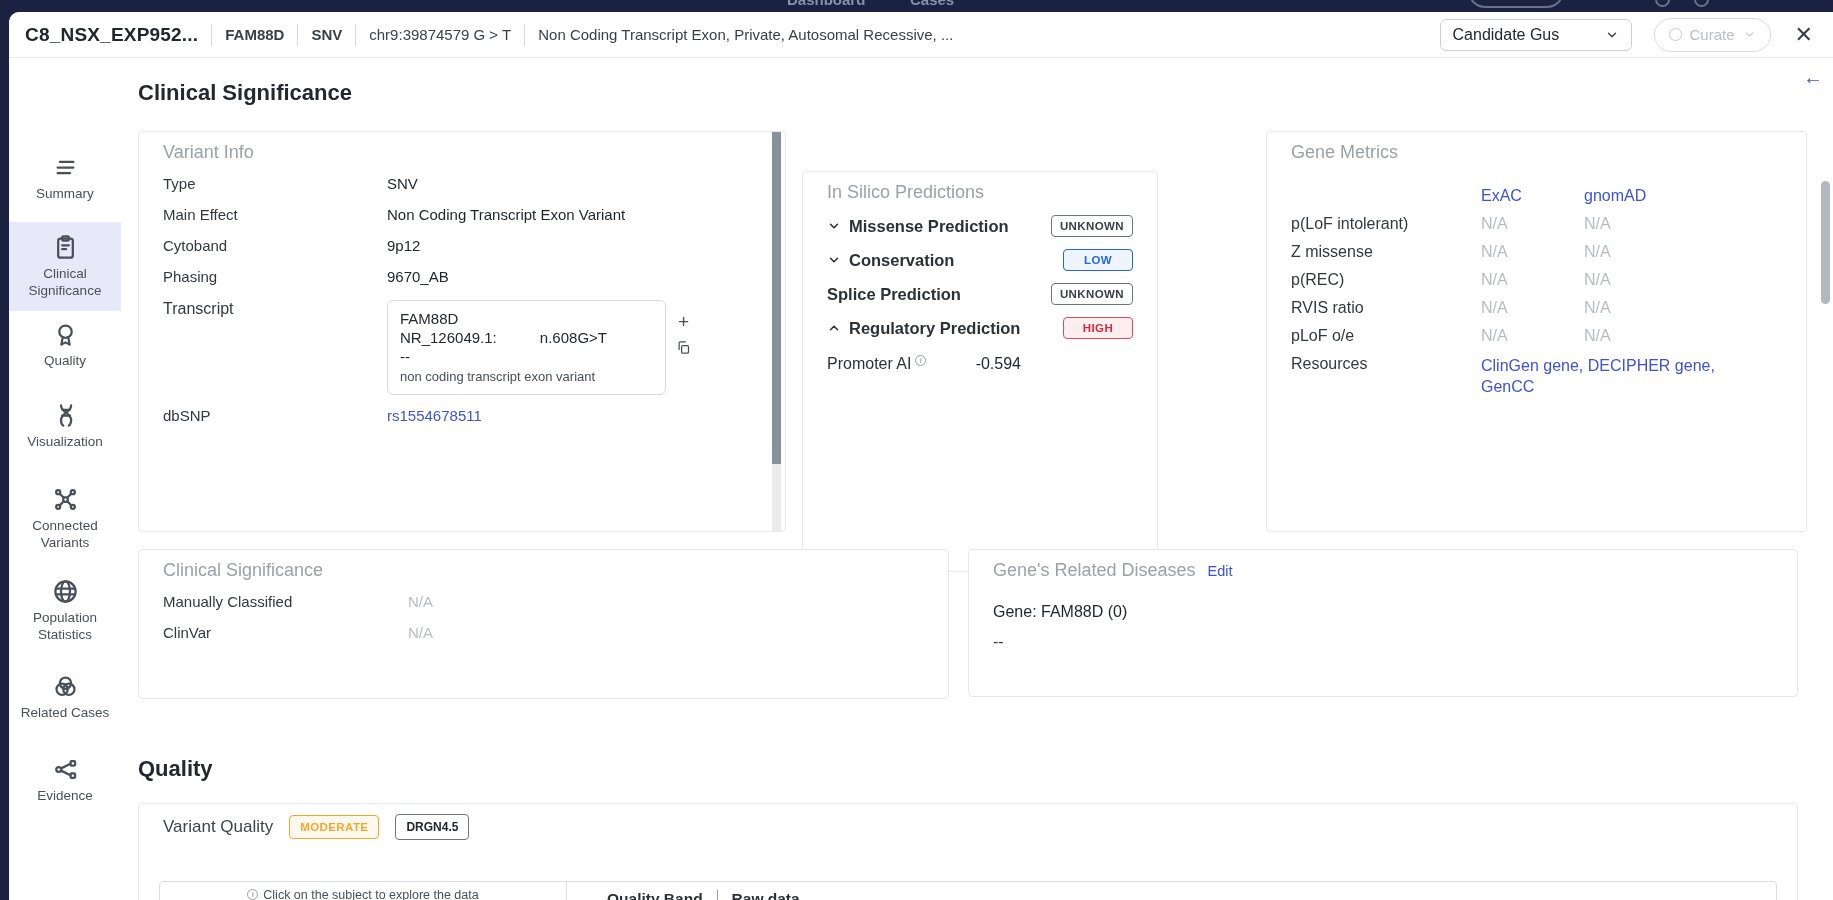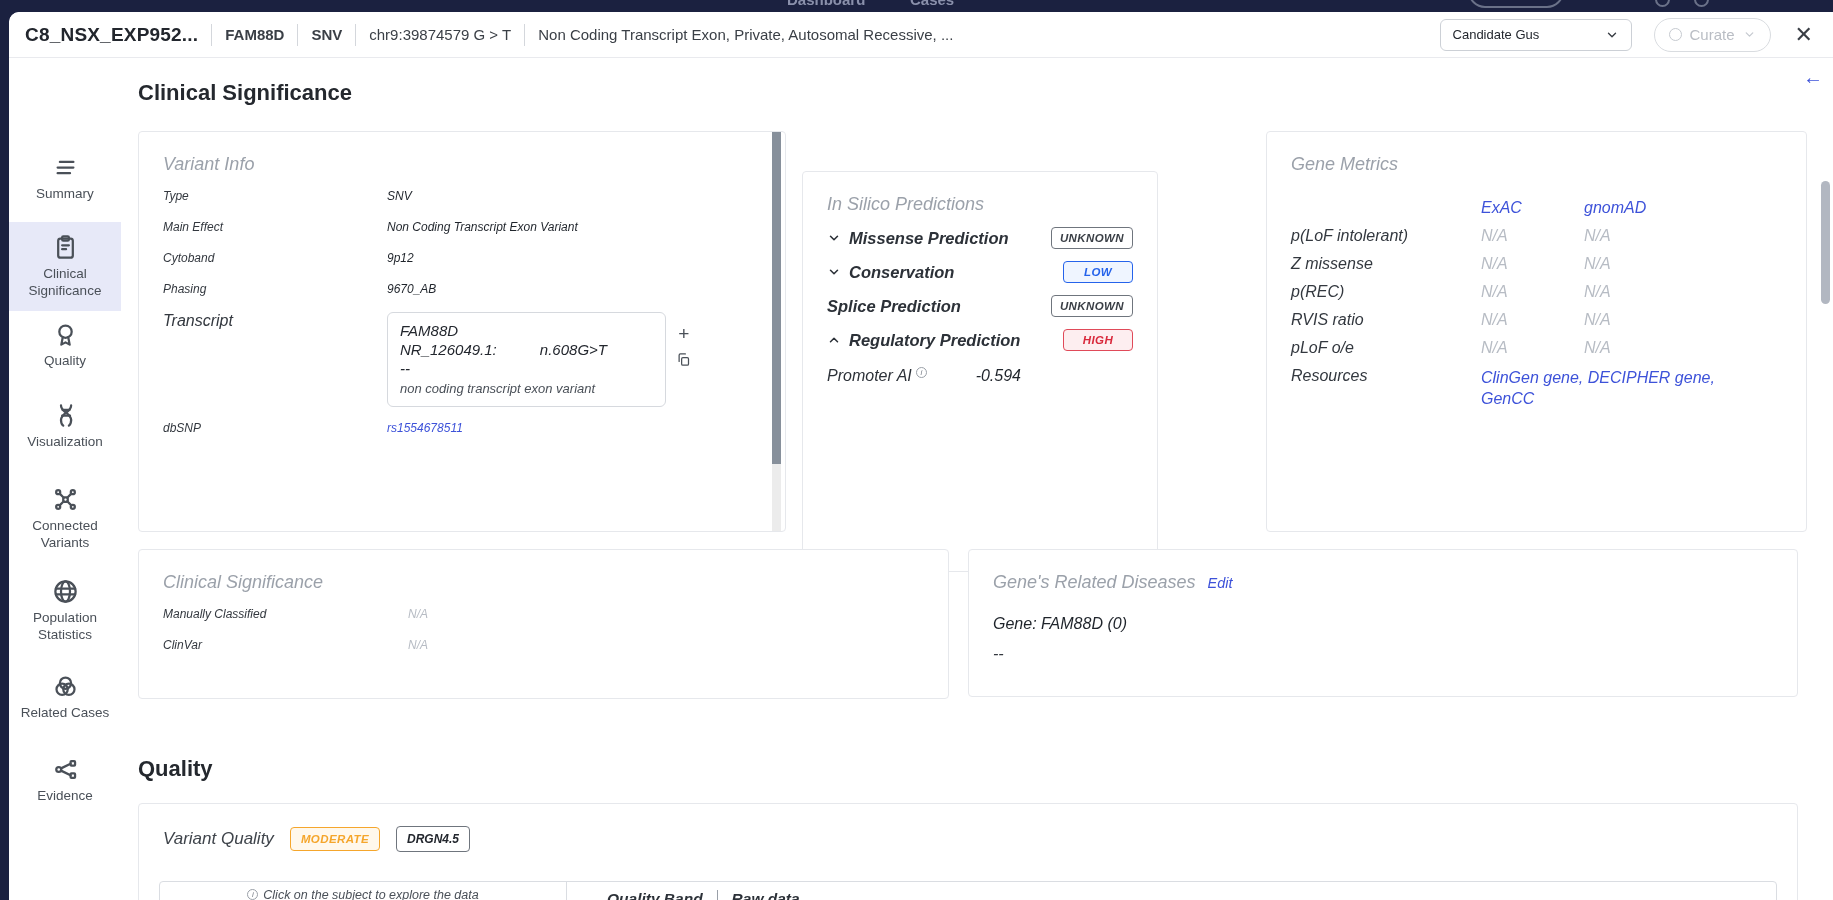--- a/index.html
+++ b/index.html
@@ -16,21 +16,21 @@
   
   #modal { position:absolute; left:9px; top:12px; right:0; bottom:0; background:#ffffff; border-radius:10px 0 0 0; overflow:hidden; }
 
   
   #header { position:absolute; left:0; top:0; right:0; height:46px; background:#fff; border-bottom:1px solid #e9eaee; display:flex; align-items:center; padding:0 20px 0 16px; border-radius:10px 0 0 0; }
   .hdr-title { font-size:19px; font-weight:700; color:#22262d; letter-spacing:.2px; }
   .hdr-div { width:1px; height:22px; background:#d4d7dc; margin:0 13px; }
   .crumb { font-size:15px; color:#3a3f46; }
   .crumb.bold { font-weight:700; }
   .hdr-right { margin-left:auto; display:flex; align-items:center; }
-  .stage-select { width:192px; height:32px; border:1px solid #ccd0d6; border-radius:6px; display:flex; align-items:center; padding:0 12px; font-size:13px; color:#23272e; cursor:pointer;justify-content:flex-end; }
+  .stage-select { width:192px; height:32px; border:1px solid #ccd0d6; border-radius:6px; display:flex; align-items:center; padding:0 12px; font-size:16px; color:#23272e; cursor:pointer;justify-content:flex-end; }
   .stage-select svg { margin-left:auto; }
   .curate-btn { margin-left:22px; height:34px; border:1px solid #d9dce0; border-radius:17px; display:flex; align-items:center; gap:8px; padding:0 14px; color:#b9bdc4; font-size:15px; cursor:default; background:#fff; }
   .curate-circle { width:13px; height:13px; border:1.5px solid #c6cad0; border-radius:50%; }
   .close-x { margin-left:24px; font-size:22px; color:#3a3f46; cursor:pointer; line-height:1; }
 
   
   #back-arrow { position:absolute; right:10px; top:54px; font-size:20px; color:#3d52d9; cursor:pointer; }
   #modal-scroll-thumb { position:absolute; right:3px; top:169px; width:9px; height:123px; background:#b2b7c1; border-radius:5px; }
 
   
@@ -39,28 +39,28 @@
   .side-item .lbl { font-size:13.5px; color:#4a5058; line-height:17px; }
   .side-item svg { stroke:#4a5058; }
   .side-item.active { background:#e7e9f8; padding:12px 3px; }
   .m-clin{margin-top:20px;} .m-qual{margin-top:10px;} .m-viz{margin-top:33px;} .m-pop{margin-top:27px;} .m-conn{margin-top:36px;} .m-rel{margin-top:30px;} .m-evi{margin-top:35px;}
 
   
   .h1 { position:absolute; font-size:22px; font-weight:600; color:#24282e; }
   #h1-cs { left:129px; top:68px; }
   #h1-quality { left:129px; top:744px; }
 
-  .card { position:absolute; background:#fff; border:1px solid #e6e8ec; border-radius:4px; padding:22px 24px;font-style:italic; }
+  .card { position:absolute; background:#fff; border:1px solid #e6e8ec; border-radius:4px; padding:10px 24px; }
   .card-title { font-size:18px; color:#9ba1aa; font-weight:400; }
 
   
   #card-variant-info { left:129px; top:119px; width:648px; height:401px; overflow:hidden; }
   .vi-scroll-track { position:absolute; right:4px; top:0; width:9px; height:100%; background:#ececec; }
   .vi-scroll-thumb { position:absolute; right:4px; top:0; width:9px; height:332px; background:#87909b; }
-  .kv-row { display:flex; font-size:12px; margin-top:11px; line-height:20px; }
+  .kv-row { display:flex; font-size:15px; margin-top:11px; line-height:20px; }
   .kv-row:first-of-type { margin-top:28px; }
   .kv-label { width:224px; flex:none; color:#33383f; }
   .kv-value { color:#1f242b; }
   .na { color:#b7bcc4; }
   .link { color:#3d52d9; cursor:pointer; }
   .transcript-row { display:flex; margin-top:13px; font-size:16px; }
   .transcript-box { width:279px; border:1px solid #d6d9de; border-radius:6px; padding:9px 12px 10px; font-size:15px; color:#23272e; }
   .tb-line2 { display:flex; justify-content:space-between; padding-right:46px; margin-top:2px; }
   .tb-dash { margin-top:2px; }
   .tb-effect { font-size:13px; color:#4a5058; margin-top:4px; }

